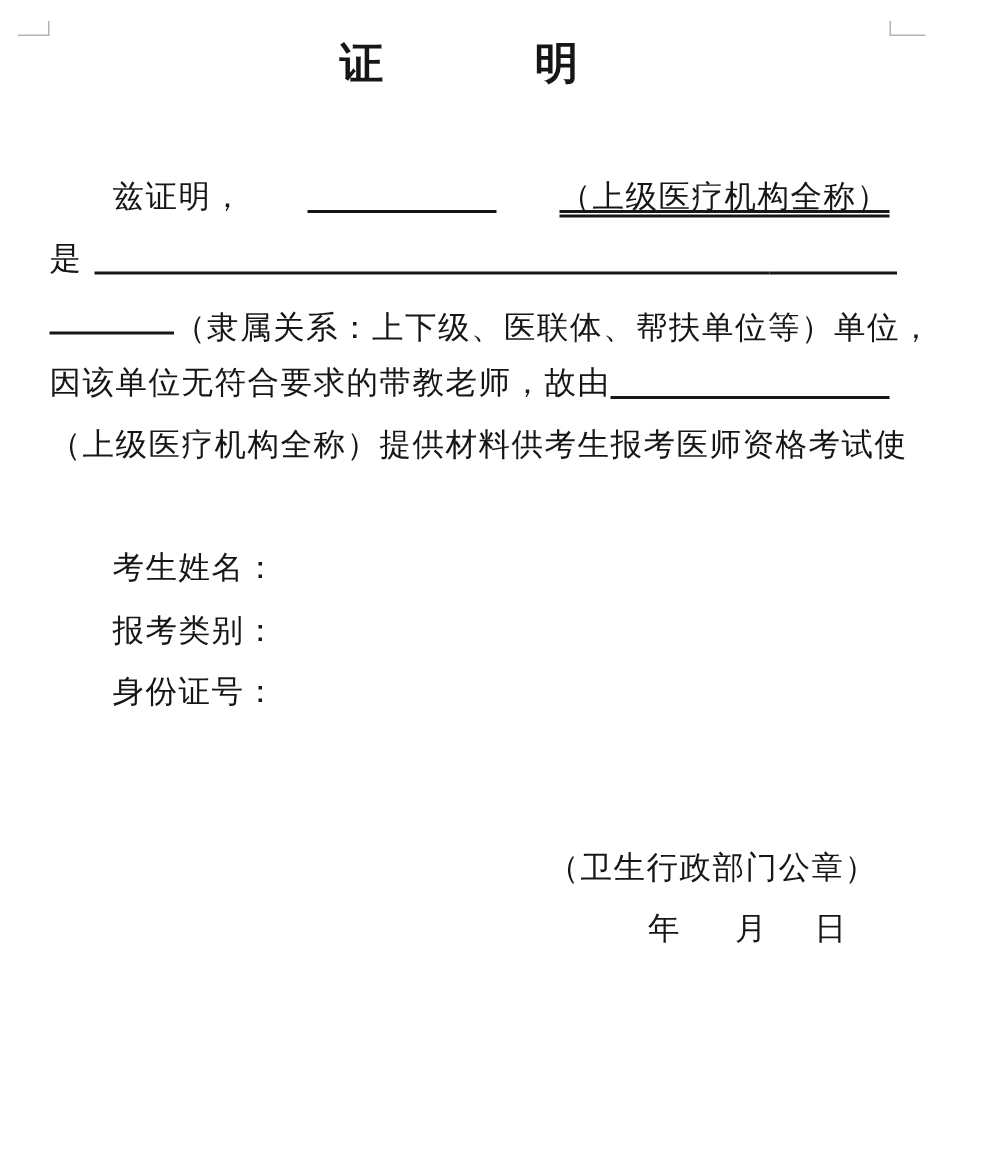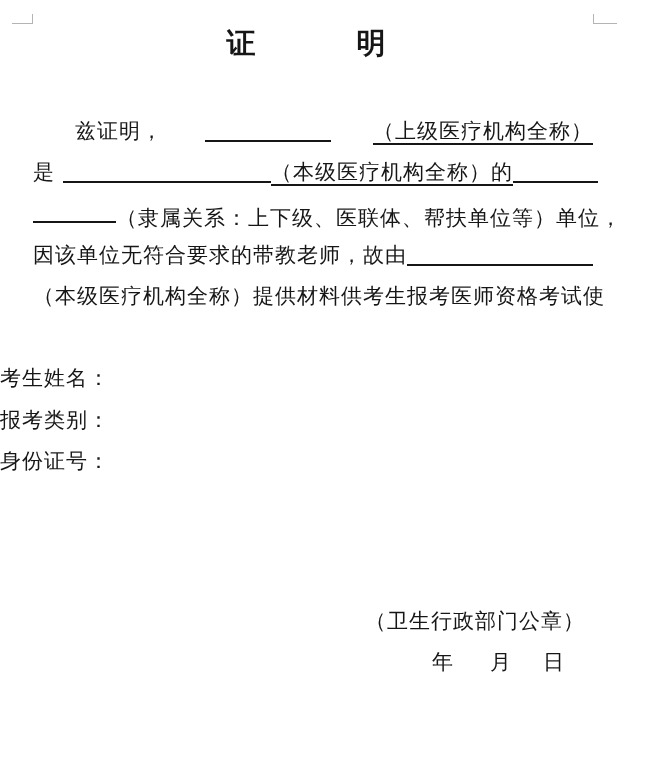--- a/index.html
+++ b/index.html
@@ -54,49 +54,50 @@
     padding-top: 9px;
   }
   .line > span { line-height: 24px; white-space: nowrap; }
 
   .plainline {
     height: 41.4px;
     line-height: 41.4px;
     white-space: nowrap;
   }
 
-  .u { border-bottom: 2px solid #161616; }
+  .u { border-bottom: 2px solid #161616; text-decoration: underline; }
   .ufill {
     flex: 1 1 auto;
     border-bottom: 2px solid #161616;
     transform: translateY(4px);
   }
   .ufix { flex: 0 0 auto; }
 
   .l1 { padding-left: 42px; padding-right: 65px; gap: 42px; }
   .l2 { padding-right: 60px; }
   .l3 { padding-right: 16px; align-items: center; }
   .l4 { padding-right: 65px; justify-content: space-between; }
   .lead-gap { margin-right: 8px; }
   .blank-l3 { width: 83px; flex: 0 0 83px; }
   .blank-l2-tail { width: 85px; flex: 0 0 85px; }
 
   .fields {
     margin-top: 41.4px;
+    padding-left: 75px;
     font-size: 21px;
     letter-spacing: 1px;
   }
   .field-line {
     height: 41.4px;
     line-height: 41.4px;
     white-space: nowrap;
   }
 
   .seal-line {
-    margin-top: 118px;
+    margin-top: 75px;
     padding-right: 73px;
     text-align: right;
     font-size: 21px;
     letter-spacing: 1px;
     height: 41.4px;
     line-height: 41.4px;
   }
   .date-line {
     display: flex;
     justify-content: flex-end;
@@ -125,35 +126,34 @@
 
     <div class="line l1">
       <span>兹证明，</span>
       <span class="ufill"></span>
       <span class="u">（上级医疗机构全称）</span>
     </div>
 
     <div class="line l2">
       <span class="lead-gap">是</span>
       <span class="ufill"></span>
-      <span class="u">（本级医疗机构全称）的</span>
       <span class="ufill ufix blank-l2-tail"></span>
     </div>
 
     <div class="line l3">
       <span class="ufill ufix blank-l3"></span>
       <span>（隶属关系：上下级、医联体、帮扶单位等）单位，</span>
     </div>
 
     <div class="line l4">
       <span>因该单位无符合要求的带教老师，故由</span>
       <span class="ufill"></span>
     </div>
 
-    <div class="plainline">（本级医疗机构全称）提供材料供考生报考医师资格考试使</div>
+    <div class="plainline">（上级医疗机构全称）提供材料供考生报考医师资格考试使</div>
 
   </div>
 
   <div class="fields">
     <div class="field-line">考生姓名：</div>
     <div class="field-line">报考类别：</div>
     <div class="field-line">身份证号：</div>
   </div>
 
   <div class="seal-line">（卫生行政部门公章）</div>

